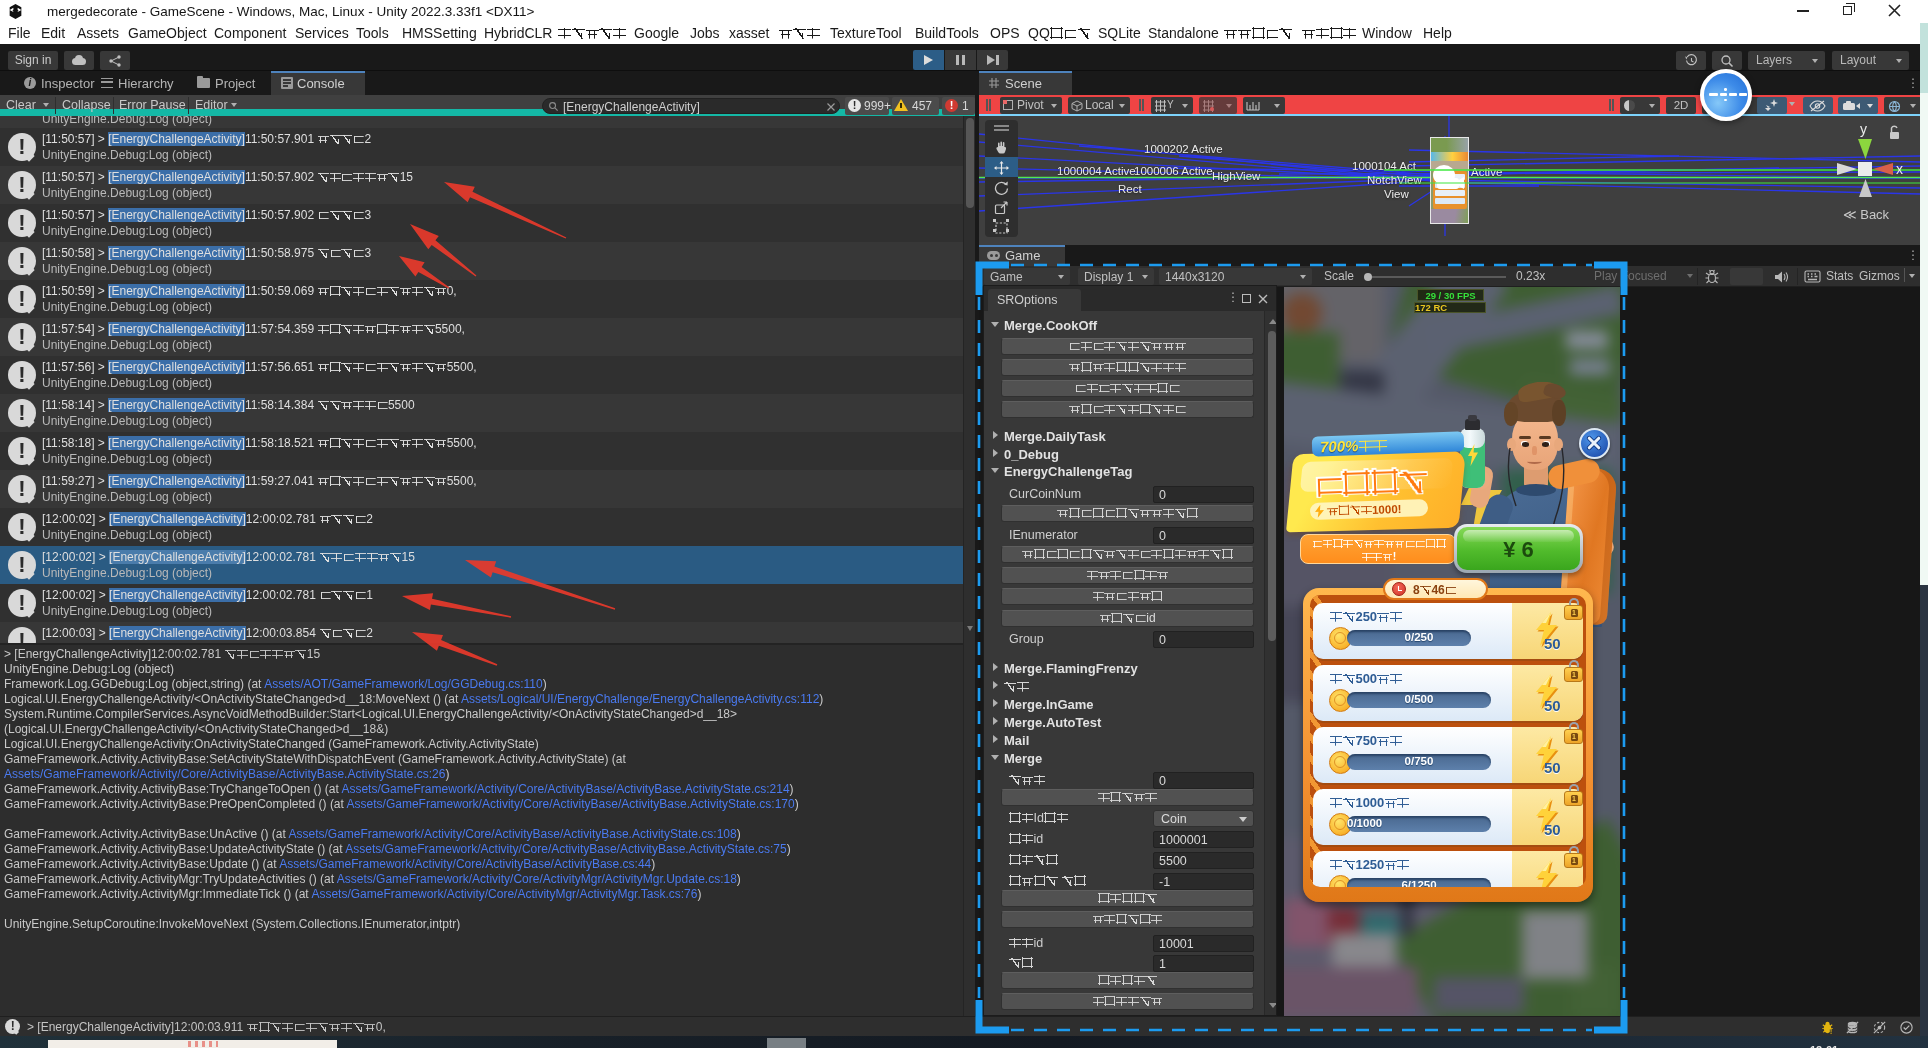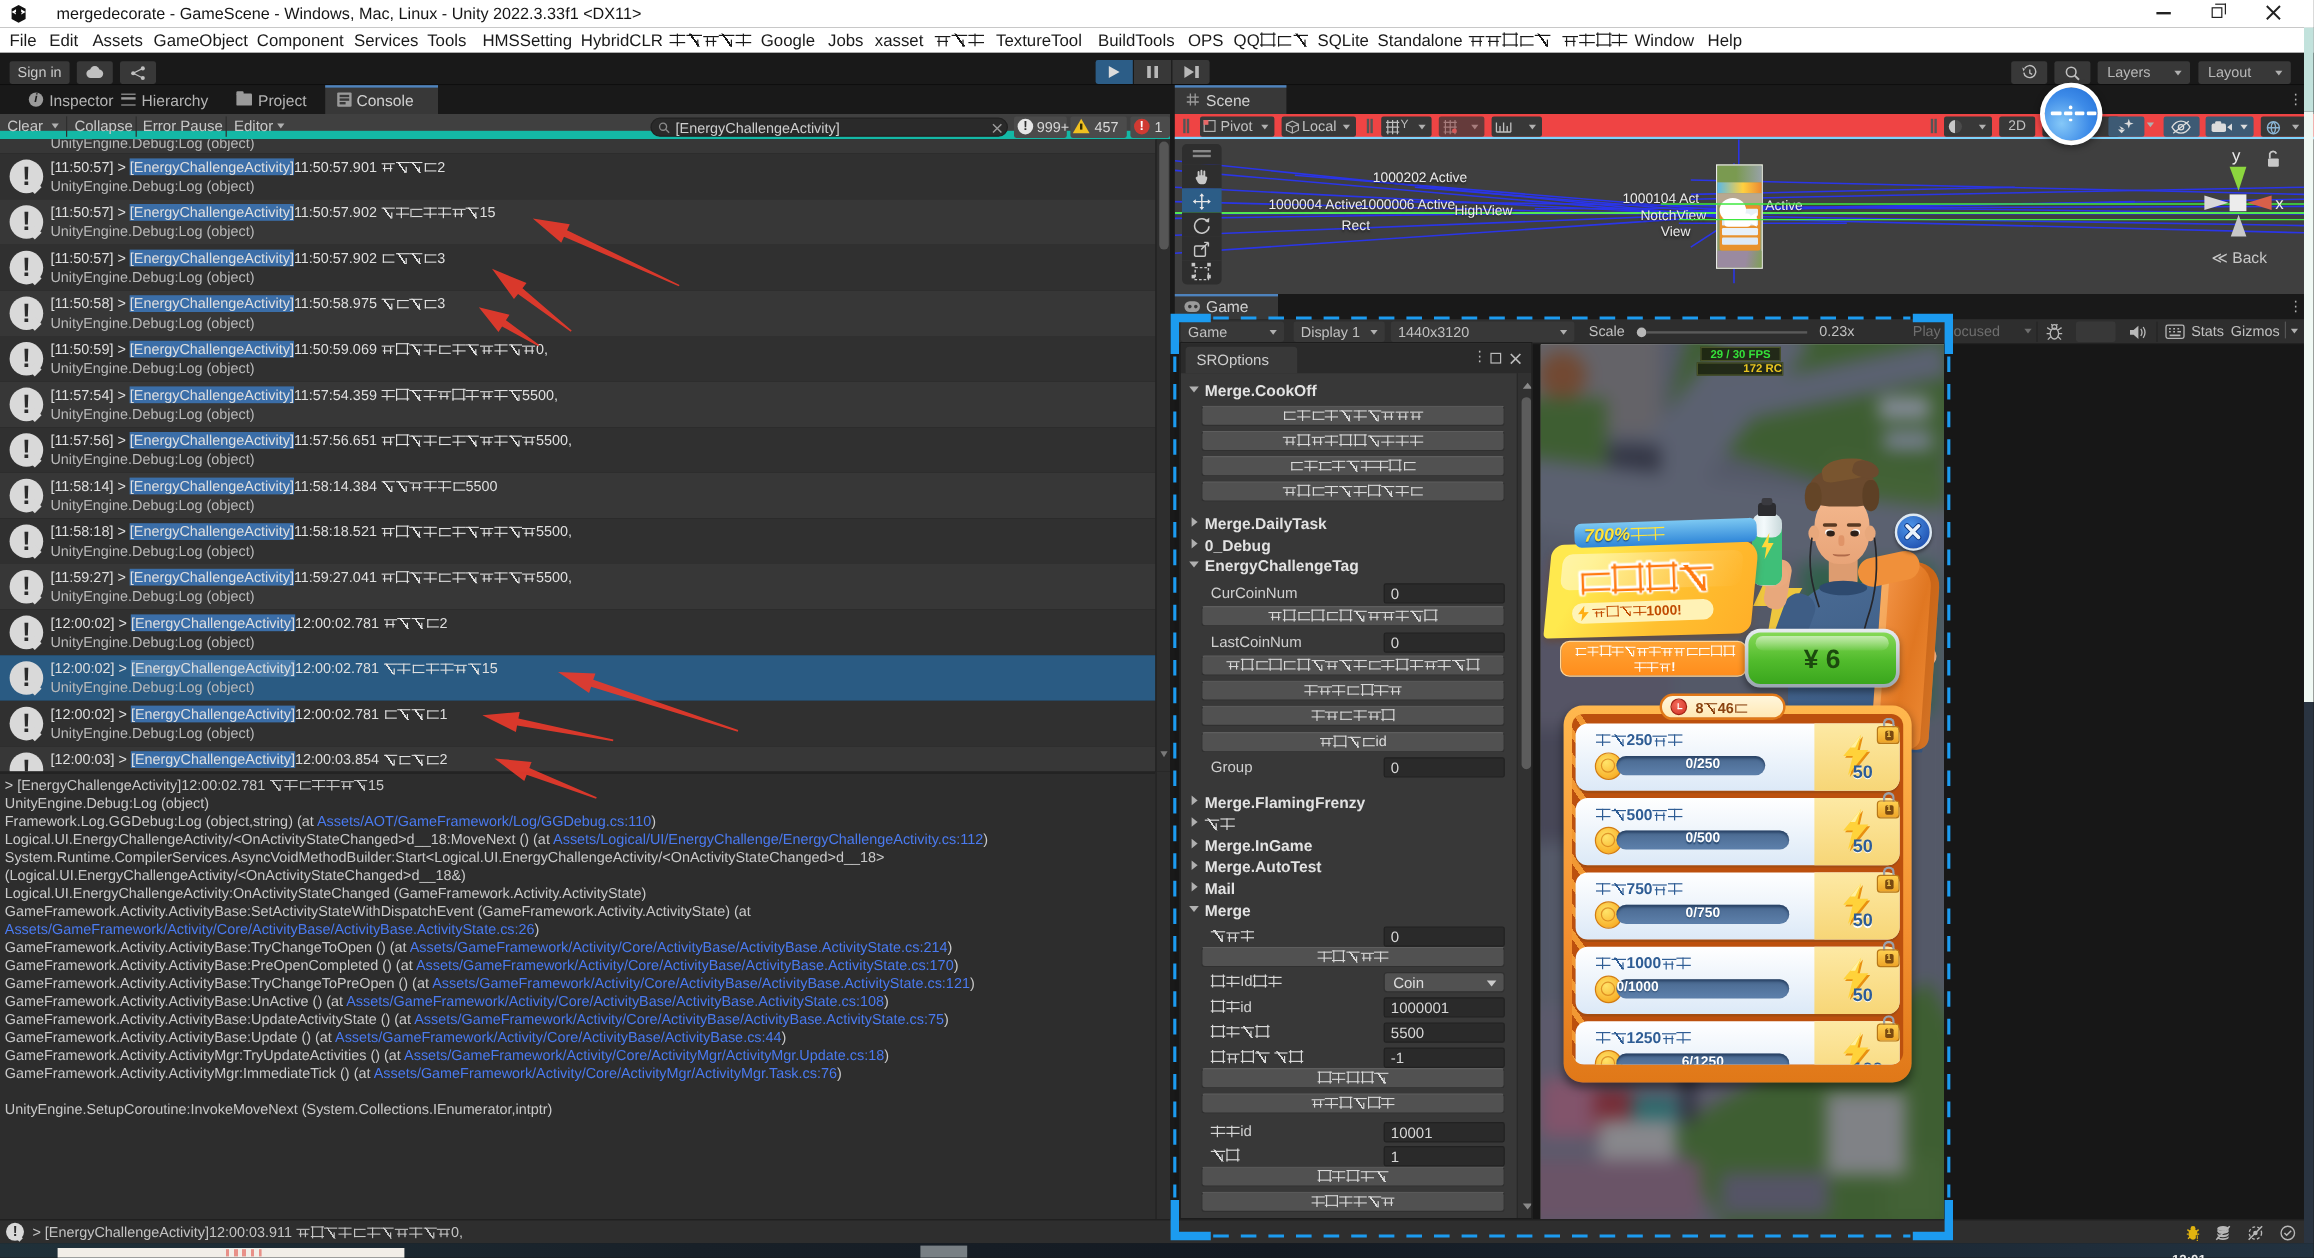--- a/index.html
+++ b/index.html
@@ -288,21 +288,20 @@
 <div class="ab" style="left:4px;top:17px;font-size:12px;color:#c9c9c9;white-space:nowrap">UnityEngine.Debug:Log (object)</div>
 <div class="ab" style="left:4px;top:32px;font-size:12px;color:#c9c9c9;white-space:nowrap">Framework.Log.GGDebug:Log (object,string) (at <span style="color:#4a7af0">Assets/AOT/GameFramework/Log/GGDebug.cs:110</span>)</div>
 <div class="ab" style="left:4px;top:47px;font-size:12px;color:#c9c9c9;white-space:nowrap">Logical.UI.EnergyChallengeActivity/&lt;OnActivityStateChanged&gt;d__18:MoveNext () (at <span style="color:#4a7af0">Assets/Logical/UI/EnergyChallenge/EnergyChallengeActivity.cs:112</span>)</div>
 <div class="ab" style="left:4px;top:62px;font-size:12px;color:#c9c9c9;white-space:nowrap">System.Runtime.CompilerServices.AsyncVoidMethodBuilder:Start&lt;Logical.UI.EnergyChallengeActivity/&lt;OnActivityStateChanged&gt;d__18&gt;</div>
 <div class="ab" style="left:4px;top:77px;font-size:12px;color:#c9c9c9;white-space:nowrap">(Logical.UI.EnergyChallengeActivity/&lt;OnActivityStateChanged&gt;d__18&amp;)</div>
 <div class="ab" style="left:4px;top:92px;font-size:12px;color:#c9c9c9;white-space:nowrap">Logical.UI.EnergyChallengeActivity:OnActivityStateChanged (GameFramework.Activity.ActivityState)</div>
 <div class="ab" style="left:4px;top:107px;font-size:12px;color:#c9c9c9;white-space:nowrap">GameFramework.Activity.ActivityBase:SetActivityStateWithDispatchEvent (GameFramework.Activity.ActivityState) (at</div>
 <div class="ab" style="left:4px;top:122px;font-size:12px;color:#c9c9c9;white-space:nowrap"><span style="color:#4a7af0">Assets/GameFramework/Activity/Core/ActivityBase/ActivityBase.ActivityState.cs:26</span>)</div>
 <div class="ab" style="left:4px;top:137px;font-size:12px;color:#c9c9c9;white-space:nowrap">GameFramework.Activity.ActivityBase:TryChangeToOpen () (at <span style="color:#4a7af0">Assets/GameFramework/Activity/Core/ActivityBase/ActivityBase.ActivityState.cs:214</span>)</div>
 <div class="ab" style="left:4px;top:152px;font-size:12px;color:#c9c9c9;white-space:nowrap">GameFramework.Activity.ActivityBase:PreOpenCompleted () (at <span style="color:#4a7af0">Assets/GameFramework/Activity/Core/ActivityBase/ActivityBase.ActivityState.cs:170</span>)</div>
-<div class="ab" style="left:4px;top:167px;font-size:12px;color:#c9c9c9;white-space:nowrap">GameFramework.Activity.ActivityBase:TryChangeToPreOpen () (at <span style="color:#4a7af0">Assets/GameFramework/Activity/Core/ActivityBase/ActivityBase.ActivityState.cs:121</span>)</div>
 <div class="ab" style="left:4px;top:182px;font-size:12px;color:#c9c9c9;white-space:nowrap">GameFramework.Activity.ActivityBase:UnActive () (at <span style="color:#4a7af0">Assets/GameFramework/Activity/Core/ActivityBase/ActivityBase.ActivityState.cs:108</span>)</div>
 <div class="ab" style="left:4px;top:197px;font-size:12px;color:#c9c9c9;white-space:nowrap">GameFramework.Activity.ActivityBase:UpdateActivityState () (at <span style="color:#4a7af0">Assets/GameFramework/Activity/Core/ActivityBase/ActivityBase.ActivityState.cs:75</span>)</div>
 <div class="ab" style="left:4px;top:212px;font-size:12px;color:#c9c9c9;white-space:nowrap">GameFramework.Activity.ActivityBase:Update () (at <span style="color:#4a7af0">Assets/GameFramework/Activity/Core/ActivityBase/ActivityBase.cs:44</span>)</div>
 <div class="ab" style="left:4px;top:227px;font-size:12px;color:#c9c9c9;white-space:nowrap">GameFramework.Activity.ActivityMgr:TryUpdateActivities () (at <span style="color:#4a7af0">Assets/GameFramework/Activity/Core/ActivityMgr/ActivityMgr.Update.cs:18</span>)</div>
 <div class="ab" style="left:4px;top:242px;font-size:12px;color:#c9c9c9;white-space:nowrap">GameFramework.Activity.ActivityMgr:ImmediateTick () (at <span style="color:#4a7af0">Assets/GameFramework/Activity/Core/ActivityMgr/ActivityMgr.Task.cs:76</span>)</div>
 <div class="ab" style="left:4px;top:272px;font-size:12px;color:#c9c9c9;white-space:nowrap">UnityEngine.SetupCoroutine:InvokeMoveNext (System.Collections.IEnumerator,intptr)</div>
 </div>
 <div class="ab" style="left:963px;top:643px;width:12px;height:373px;background:#2e2e2e;border-left:1px solid #242424"></div>
 <div class="ab" style="left:975px;top:71px;width:4px;height:945px;background:#191919"></div>
 <div class="ab" style="left:979px;top:71px;width:941px;height:24px;background:#191919">
@@ -571,21 +570,21 @@
 <div class="ab" style="left:54px;top:630px;width:32px;height:38px;background:#ca4444;"></div>
 <div class="ab" style="left:86px;top:638px;width:38px;height:32px;background:#43b0a2;"></div>
 <div class="ab" style="left:58px;top:656px;width:64px;height:44px;background:#e9e5db;"></div>
 <div class="ab" style="left:128px;top:604px;width:10px;height:54px;background:#3c3c44;"></div>
 <div class="ab" style="left:248px;top:634px;width:66px;height:68px;background:#dbdbd1;"></div>
 <div class="ab" style="left:160px;top:700px;width:90px;height:36px;background:#8f8a98;"></div>
 <div class="ab" style="left:-6px;top:690px;width:150px;height:50px;background:#b5899a;"></div>
 </div>
 <div class="ab" style="left:0;top:0;width:336px;height:735px;background:rgba(12,16,38,.44)"></div>
 <div class="ab" style="left:133px;top:2px;width:67px;height:12px;background:rgba(28,36,14,.9);border:1px solid #4a5428;color:#35e03a;font-size:9.5px;font-weight:bold;text-align:center;line-height:11px">29 / 30 FPS</div>
-<div class="ab" style="left:130px;top:15px;width:72px;height:11px;background:rgba(28,36,14,.9);border:1px solid #4a5428;color:#e8c420;font-size:9.5px;font-weight:bold;text-align:right;line-height:10px">172 RC</div>
+<div class="ab" style="left:130px;top:15px;width:72px;height:11px;background:rgba(28,36,14,.9);border:1px solid #4a5428;color:#e8c420;font-size:9.5px;font-weight:bold;text-align:left;line-height:10px">172 RC</div>
 <svg class="ab" style="left:150px;top:168px" width="110" height="120" viewBox="0 0 110 120" opacity=".9">
 <path fill="#ffd23a" d="M50 0 L27 50 L43 50 L36 92 L68 35 L50 35 Z"></path>
 <path fill="#ffdf56" d="M92 50 L76 86 L87 86 L82 118 L104 74 L92 74 Z"></path>
     </svg>
 <div class="ab" style="left:172px;top:95px;width:164px;height:245px;overflow:hidden">
 <div class="ab" style="left:34px;top:104px;width:112px;height:145px;background:linear-gradient(160deg,#4a6b94,#35547c);border-radius:40% 40% 6% 6%/34% 34% 4% 4%"></div>
 <div class="ab" style="left:26px;top:112px;width:26px;height:52px;background:#3e5d85;border-radius:12px;transform:rotate(20deg)"></div>
 <div class="ab" style="left:16px;top:84px;width:19px;height:42px;background:#e8a87c;border-radius:9px;transform:rotate(10deg)"></div>
 <div class="ab" style="left:9px;top:88px;width:25px;height:20px;background:#eaaa7e;border-radius:45%"></div>
 <div class="ab" style="left:126px;top:112px;width:34px;height:20px;background:#3e5d85;border-radius:10px;transform:rotate(38deg)"></div>
@@ -798,21 +797,21 @@
       <div class="ab" style="left:9px;top:3px;width:0;height:0;border-left:5px solid #b0b0b0;border-top:4.5px solid transparent;border-bottom:4.5px solid transparent"></div>
       <div class="ab" style="left:20px;top:1px;font-size:13px;font-weight:bold;color:#e2e2e2">0_Debug</div>
     </div>
 <div class="ab" style="left:0;top:177px;width:280px;height:18px">
       <div class="ab" style="left:7px;top:5px;width:0;height:0;border-top:5px solid #b0b0b0;border-left:4.5px solid transparent;border-right:4.5px solid transparent"></div>
       <div class="ab" style="left:20px;top:1px;font-size:13px;font-weight:bold;color:#e2e2e2">EnergyChallengeTag</div>
     </div>
 <div class="ab" style="left:25px;top:201px;font-size:12.5px;color:#cfcfcf">CurCoinNum</div>
 <div class="ab" style="left:169px;top:200px;width:101px;height:17px;background:#2a2a2a;border:1px solid #212121;border-radius:2px;font-size:12.5px;color:#d8d8d8;padding:1px 0 0 5px">0</div>
 <div class="ab" style="left:17px;top:219px;width:253px;height:17px;background:#515151;border:1px solid #303030;border-top-color:#5e5e5e;border-radius:3px;text-align:center;font-size:12px;color:#dcdcdc;line-height:15.5px"><i class="cj g4"></i><i class="cj g2"></i><i class="cj g1"></i><i class="cj g2"></i><i class="cj g1"></i><i class="cj g2"></i><i class="cj g3"></i><i class="cj g4"></i><i class="cj g4"></i><i class="cj g0"></i><i class="cj g3"></i><i class="cj g2"></i></div>
-<div class="ab" style="left:25px;top:242px;font-size:12.5px;color:#cfcfcf">LastCoinNum</div>
+<div class="ab" style="left:25px;top:242px;font-size:12.5px;color:#cfcfcf">IEnumerator</div>
 <div class="ab" style="left:169px;top:241px;width:101px;height:17px;background:#2a2a2a;border:1px solid #212121;border-radius:2px;font-size:12.5px;color:#d8d8d8;padding:1px 0 0 5px">0</div>
 <div class="ab" style="left:17px;top:260px;width:253px;height:17px;background:#515151;border:1px solid #303030;border-top-color:#5e5e5e;border-radius:3px;text-align:center;font-size:12px;color:#dcdcdc;line-height:15.5px"><i class="cj g4"></i><i class="cj g2"></i><i class="cj g1"></i><i class="cj g2"></i><i class="cj g1"></i><i class="cj g2"></i><i class="cj g3"></i><i class="cj g4"></i><i class="cj g3"></i><i class="cj g0"></i><i class="cj g1"></i><i class="cj g0"></i><i class="cj g2"></i><i class="cj g0"></i><i class="cj g4"></i><i class="cj g0"></i><i class="cj g3"></i><i class="cj g2"></i></div>
 <div class="ab" style="left:17px;top:281px;width:253px;height:17px;background:#515151;border:1px solid #303030;border-top-color:#5e5e5e;border-radius:3px;text-align:center;font-size:12px;color:#dcdcdc;line-height:15.5px"><i class="cj g0"></i><i class="cj g4"></i><i class="cj g0"></i><i class="cj g1"></i><i class="cj g2"></i><i class="cj g0"></i><i class="cj g4"></i></div>
 <div class="ab" style="left:17px;top:302px;width:253px;height:17px;background:#515151;border:1px solid #303030;border-top-color:#5e5e5e;border-radius:3px;text-align:center;font-size:12px;color:#dcdcdc;line-height:15.5px"><i class="cj g0"></i><i class="cj g4"></i><i class="cj g1"></i><i class="cj g0"></i><i class="cj g4"></i><i class="cj g2"></i></div>
 <div class="ab" style="left:17px;top:324px;width:253px;height:17px;background:#515151;border:1px solid #303030;border-top-color:#5e5e5e;border-radius:3px;text-align:center;font-size:12px;color:#dcdcdc;line-height:15.5px"><i class="cj g4"></i><i class="cj g2"></i><i class="cj g3"></i><i class="cj g1"></i>id</div>
 <div class="ab" style="left:25px;top:346px;font-size:12.5px;color:#cfcfcf">Group</div>
 <div class="ab" style="left:169px;top:345px;width:101px;height:17px;background:#2a2a2a;border:1px solid #212121;border-radius:2px;font-size:12.5px;color:#d8d8d8;padding:1px 0 0 5px">0</div>
 <div class="ab" style="left:0;top:374px;width:280px;height:18px">
       <div class="ab" style="left:9px;top:3px;width:0;height:0;border-left:5px solid #b0b0b0;border-top:4.5px solid transparent;border-bottom:4.5px solid transparent"></div>
       <div class="ab" style="left:20px;top:1px;font-size:13px;font-weight:bold;color:#e2e2e2">Merge.FlamingFrenzy</div>

